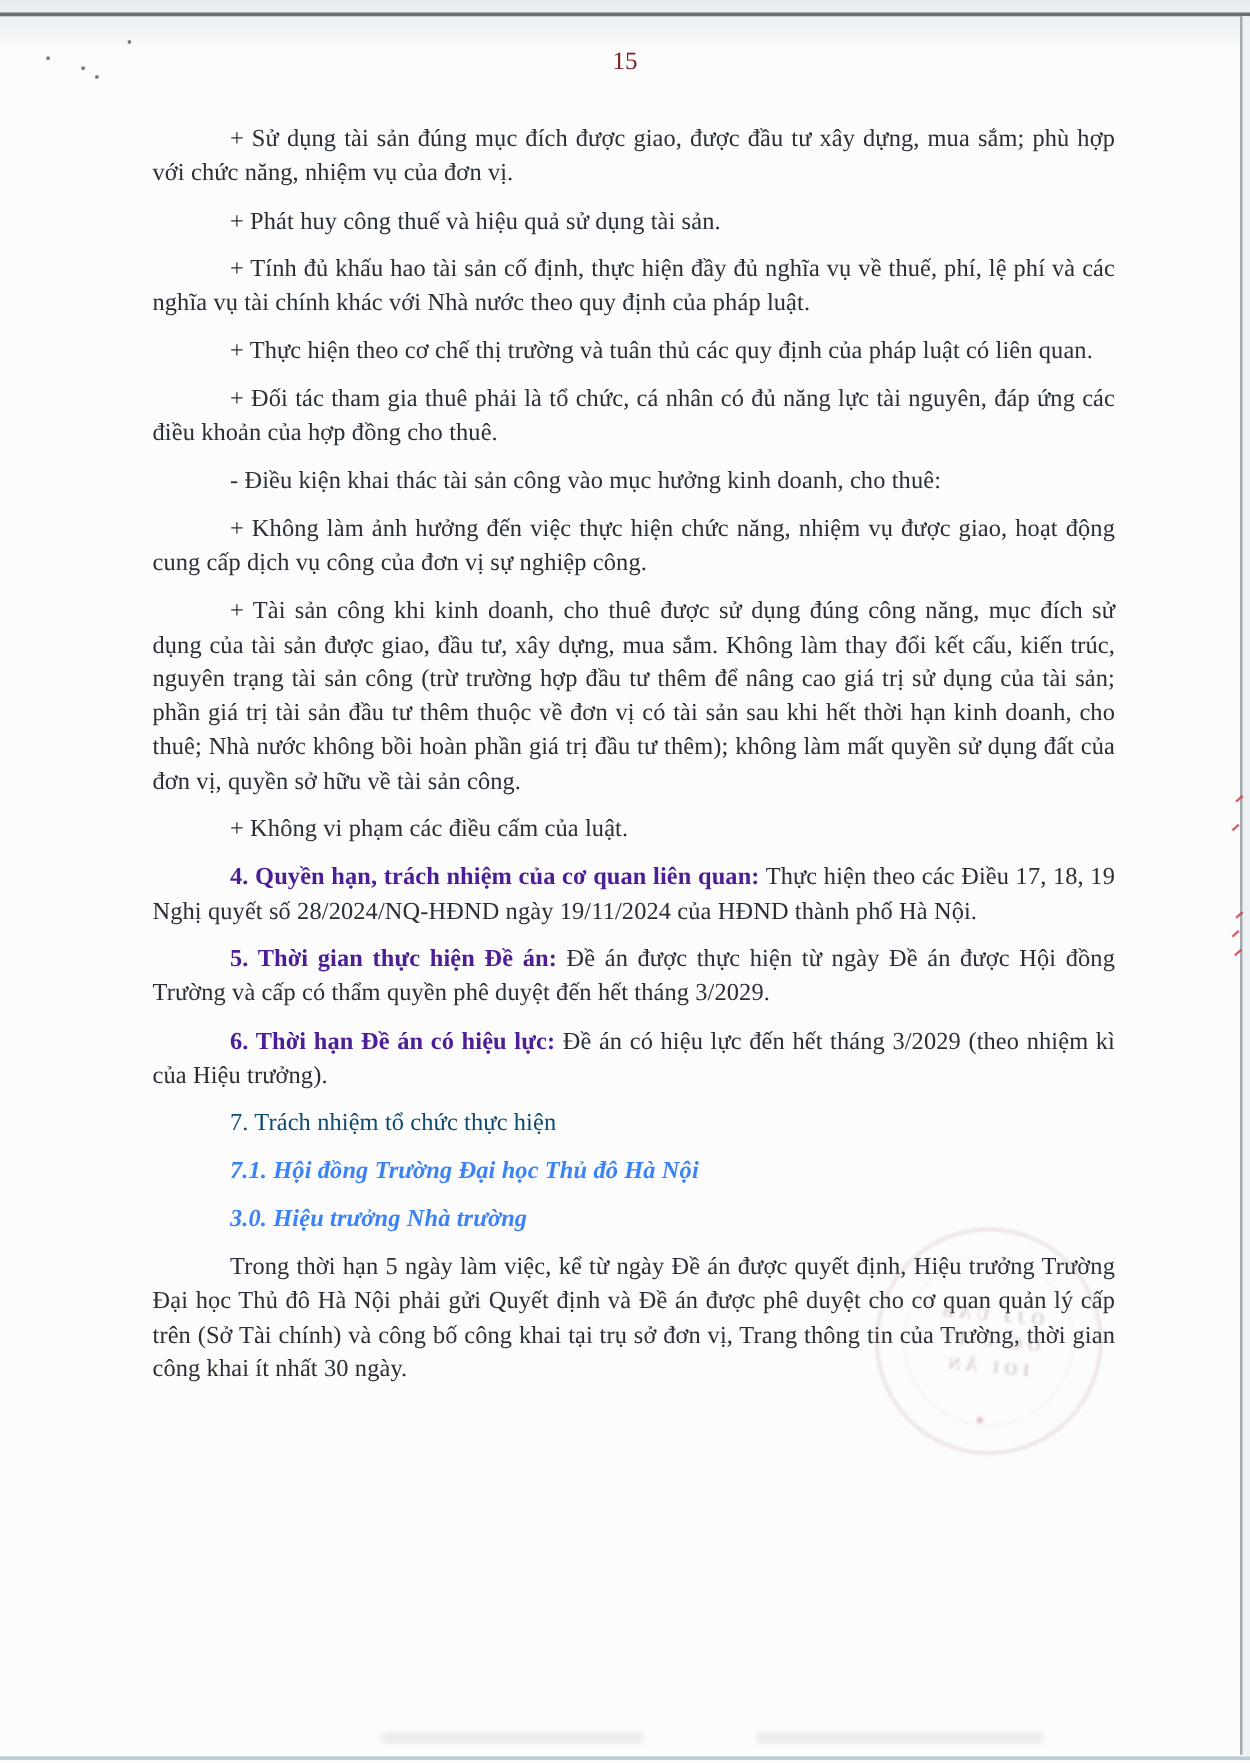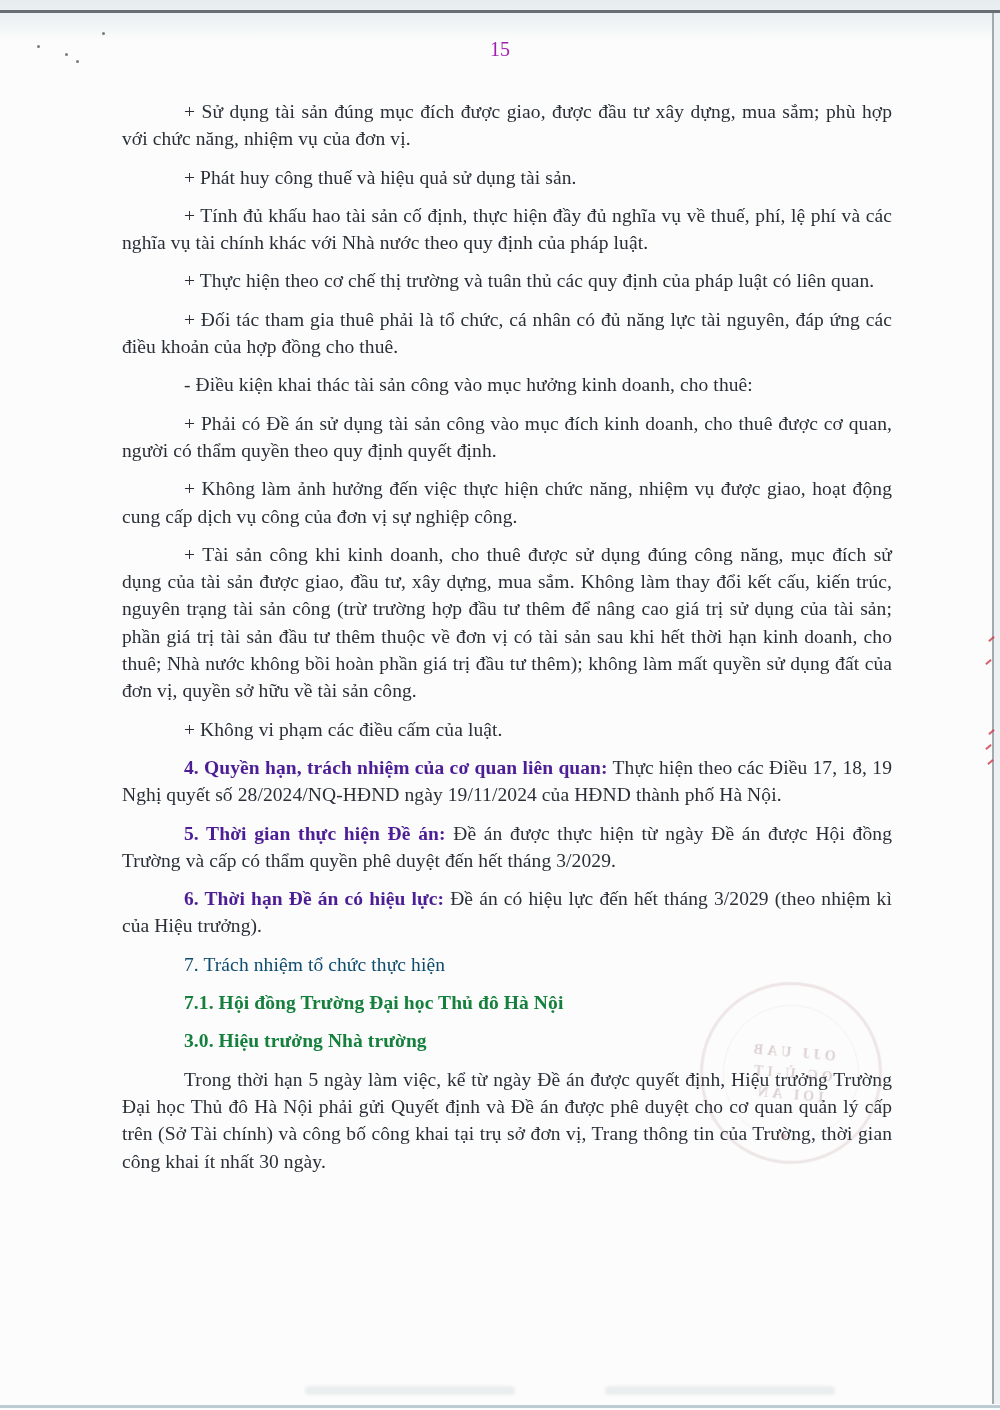--- a/index.html
+++ b/index.html
@@ -16,26 +16,26 @@
   .top-edge-line{position:absolute;top:10px;left:0;width:100%;height:3px;background:#484e55;opacity:.8;}
   .right-strip{position:absolute;top:13px;bottom:6px;left:994px;right:0;background:#edf1f3;}
   .right-edge-line{position:absolute;top:13px;bottom:6px;left:992px;width:2px;background:#a4abb0;}
   .bottom-edge-line{position:absolute;left:0;right:0;bottom:2px;height:3px;background:#bdcbd2;}
   .speck{position:absolute;width:3px;height:3px;border-radius:50%;background:#4a4f55;opacity:.75;}
   .red-tick{position:absolute;width:7px;height:2px;background:rgba(206,58,76,.8);transform:rotate(-42deg);}
   .smudge{position:absolute;height:9px;background:rgba(125,138,148,.12);filter:blur(1.5px);border-radius:4px;}
 
   
   .page-number{position:absolute;top:38px;left:0;width:100%;text-align:center;
-    font-size:20px;color:#a21caf;}
+    font-size:20px;color:#7f1d1d;}
   .doc-body{position:absolute;left:122px;top:98px;width:786px;
     font-size:19.5px;line-height:27.3px;}
   .para{margin:0 16px 11px 0;text-indent:62px;text-align:justify;letter-spacing:.1px;}
   .para.bold{font-weight:normal;color:#0c4a6e;}
-  .para.bold-italic{font-weight:bold;color:#15803d;}
+  .para.bold-italic{font-weight:bold;font-style:italic;color:#3b82f6;}
   .para b{font-weight:bold;color:#4c1d95;}
 
   
   .stamp{position:absolute;left:700px;top:982px;width:176px;height:176px;border-radius:50%;
     border:3px solid rgba(183,135,146,.20);transform:rotate(5deg);filter:blur(.7px);
     display:flex;flex-direction:column;align-items:center;justify-content:center;gap:2px;}
   .stamp-inner{position:absolute;inset:20px;border-radius:50%;border:1px solid rgba(183,135,146,.10);}
   .stamp-line{transform:scaleX(-1);color:rgba(162,118,131,.33);font-size:14px;
     letter-spacing:4px;line-height:21px;font-weight:bold;white-space:nowrap;}
   .stamp-dot{position:absolute;left:84px;bottom:22px;width:5px;height:5px;border-radius:50%;
@@ -66,21 +66,20 @@
 
 <div class="page-number">15</div>
 
 <div class="doc-body">
     <p class="para normal">+ Sử dụng tài sản đúng mục đích được giao, được đầu tư xây dựng, mua sắm; phù hợp với chức năng, nhiệm vụ của đơn vị.</p>
     <p class="para normal">+ Phát huy công thuế và hiệu quả sử dụng tài sản.</p>
     <p class="para normal">+ Tính đủ khấu hao tài sản cố định, thực hiện đầy đủ nghĩa vụ về thuế, phí, lệ phí và các nghĩa vụ tài chính khác với Nhà nước theo quy định của pháp luật.</p>
     <p class="para normal">+ Thực hiện theo cơ chế thị trường và tuân thủ các quy định của pháp luật có liên quan.</p>
     <p class="para normal">+ Đối tác tham gia thuê phải là tổ chức, cá nhân có đủ năng lực tài nguyên, đáp ứng các điều khoản của hợp đồng cho thuê.</p>
     <p class="para normal">- Điều kiện khai thác tài sản công vào mục hưởng kinh doanh, cho thuê:</p>
-    <p class="para normal">+ Phải có Đề án sử dụng tài sản công vào mục đích kinh doanh, cho thuê được cơ quan, người có thẩm quyền theo quy định quyết định.</p>
     <p class="para normal">+ Không làm ảnh hưởng đến việc thực hiện chức năng, nhiệm vụ được giao, hoạt động cung cấp dịch vụ công của đơn vị sự nghiệp công.</p>
     <p class="para normal">+ Tài sản công khi kinh doanh, cho thuê được sử dụng đúng công năng, mục đích sử dụng của tài sản được giao, đầu tư, xây dựng, mua sắm. Không làm thay đổi kết cấu, kiến trúc, nguyên trạng tài sản công (trừ trường hợp đầu tư thêm để nâng cao giá trị sử dụng của tài sản; phần giá trị tài sản đầu tư thêm thuộc về đơn vị có tài sản sau khi hết thời hạn kinh doanh, cho thuê; Nhà nước không bồi hoàn phần giá trị đầu tư thêm); không làm mất quyền sử dụng đất của đơn vị, quyền sở hữu về tài sản công.</p>
     <p class="para normal">+ Không vi phạm các điều cấm của luật.</p>
     <p class="para normal"><b>4. Quyền hạn, trách nhiệm của cơ quan liên quan:</b> Thực hiện theo các Điều 17, 18, 19 Nghị quyết số 28/2024/NQ-HĐND ngày 19/11/2024 của HĐND thành phố Hà Nội.</p>
     <p class="para normal"><b>5. Thời gian thực hiện Đề án:</b> Đề án được thực hiện từ ngày Đề án được Hội đồng Trường và cấp có thẩm quyền phê duyệt đến hết tháng 3/2029.</p>
     <p class="para normal"><b>6. Thời hạn Đề án có hiệu lực:</b> Đề án có hiệu lực đến hết tháng 3/2029 (theo nhiệm kì của Hiệu trưởng).</p>
     <p class="para bold">7. Trách nhiệm tổ chức thực hiện</p>
     <p class="para bold-italic">7.1. Hội đồng Trường Đại học Thủ đô Hà Nội</p>
     <p class="para bold-italic">3.0. Hiệu trưởng Nhà trường</p>
     <p class="para normal">Trong thời hạn 5 ngày làm việc, kể từ ngày Đề án được quyết định, Hiệu trưởng Trường Đại học Thủ đô Hà Nội phải gửi Quyết định và Đề án được phê duyệt cho cơ quan quản lý cấp trên (Sở Tài chính) và công bố công khai tại trụ sở đơn vị, Trang thông tin của Trường, thời gian công khai ít nhất 30 ngày.</p>

